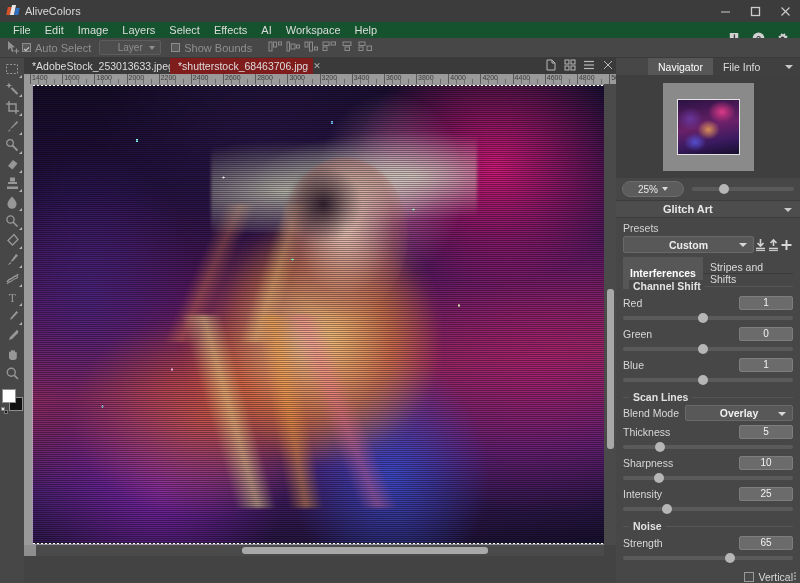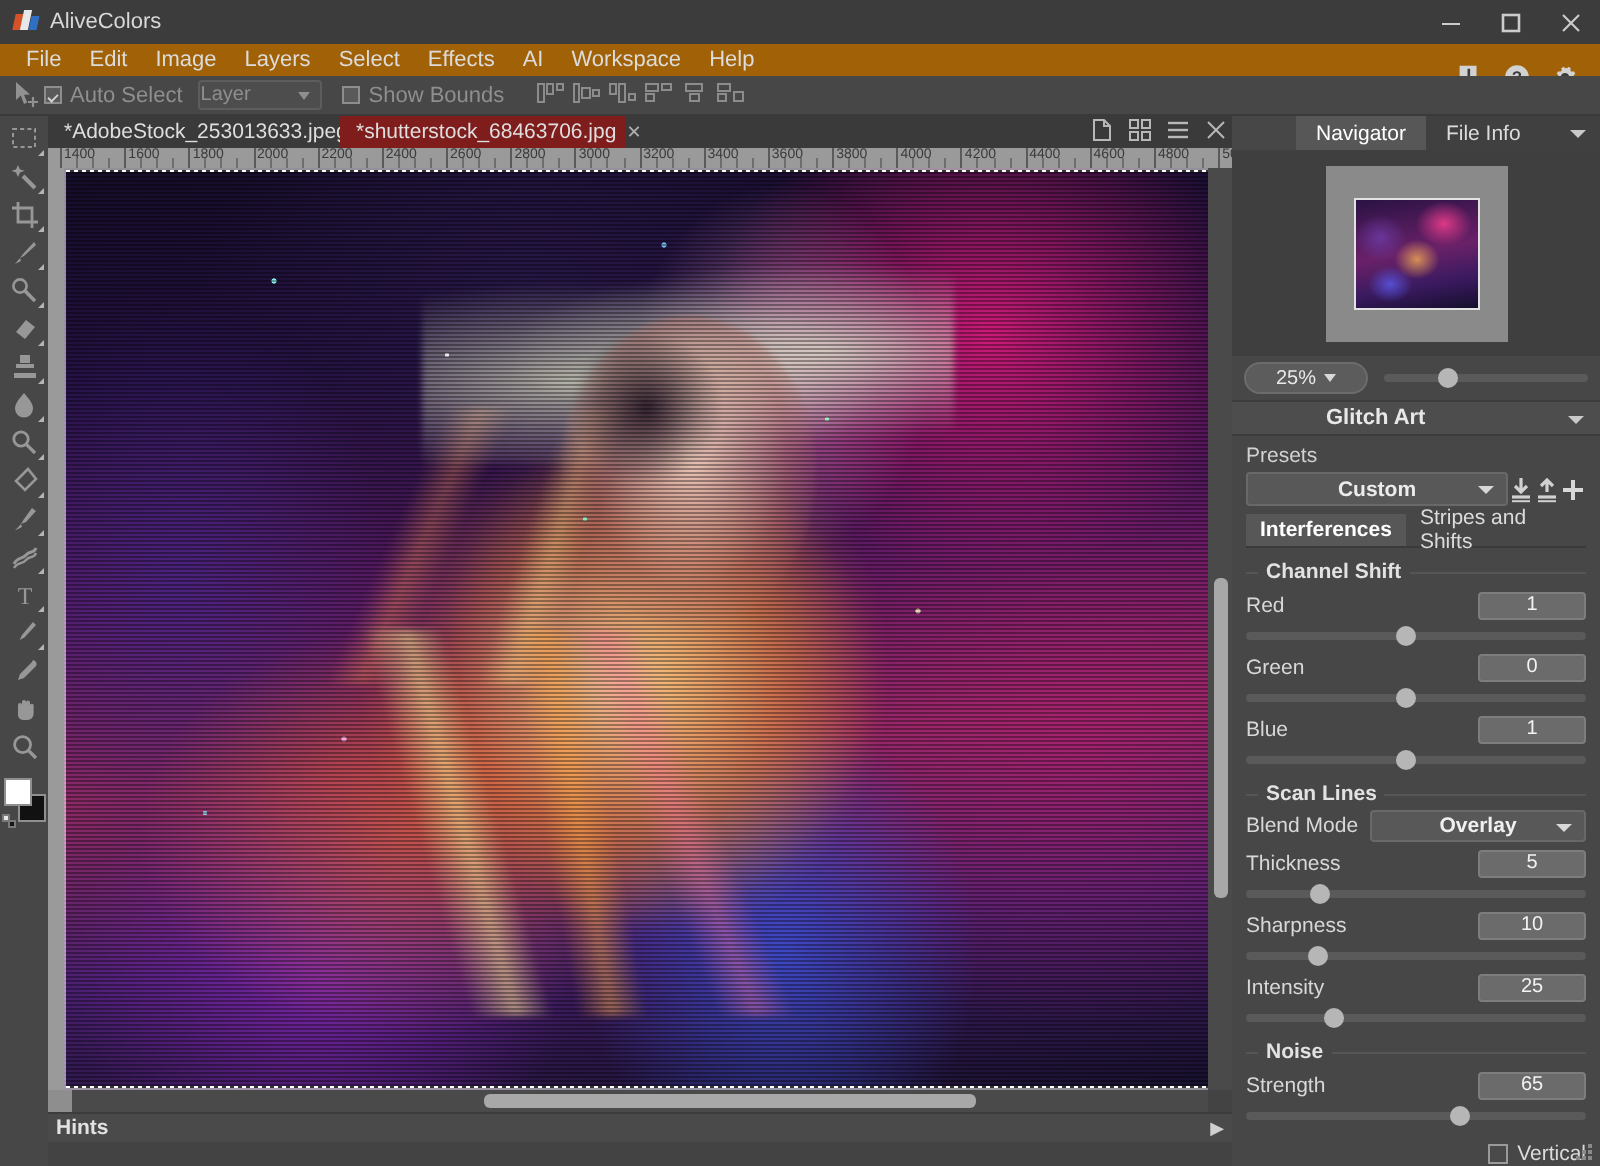--- a/index.html
+++ b/index.html
@@ -19,37 +19,37 @@
   .logo .a{ position:absolute; left:0; top:2px; width:4px; height:8px; background:#d4522a; transform:skewX(-12deg);}
   .logo .b{ position:absolute; left:4px; top:0px; width:4px; height:10px; background:#e8e8e8; transform:skewX(-12deg);}
   .logo .c{ position:absolute; left:8px; top:3px; width:4px; height:7px; background:#2f6fc4; transform:skewX(-12deg);}
   .title-text{ font-size:11px; color:#d8d8d8; }
   .win-ctrls{ position:absolute; right:0; top:0; height:22px; display:flex; }
   .win-btn{ width:30px; height:22px; display:flex; align-items:center; justify-content:center;
     color:#cfcfcf; font-size:12px; }
 
   
   .menubar{ position:absolute; left:0; top:22px; width:800px; height:16px;
-    background:#a16207; display:flex; align-items:center; padding-left:6px; }
+    background:#14532d; display:flex; align-items:center; padding-left:6px; }
   .menu-item{ padding:1px 7px; font-size:11px; color:#dcdcdc; line-height:14px; }
   .menu-right{ position:absolute; right:4px; top:22px; height:32px; display:flex; align-items:center; gap:9px; padding-right:6px;}
   .hdr-ico{ width:15px; height:15px; display:block; }
 
   
   .optbar{ position:absolute; left:0; top:38px; width:800px; height:20px;
     background:#474747; display:flex; align-items:center; padding-left:4px; gap:0px;
     border-bottom:1px solid #3a3a3a; }
   .opt-ico{ width:18px; height:18px; display:flex; align-items:center; justify-content:center; opacity:.55; }
   .chk{ width:9px; height:9px; border:1px solid #8d8d8d; background:#5a5a5a; display:inline-block;
         position:relative; flex:0 0 auto; }
   .chk.on::after{ content:""; position:absolute; left:1px; top:3px; width:4px; height:2px;
         border-left:1.5px solid #d0d0d0; border-bottom:1.5px solid #d0d0d0; transform:rotate(-45deg); }
   .opt-label{ font-size:11px; color:#8f8f8f; margin-left:4px; margin-right:8px; }
   .opt-combo{ width:62px; height:15px; background:#4d4d4d; border:1px solid #5d5d5d; border-radius:2px;
-     display:flex; align-items:center; justify-content:flex-start; position:relative; color:#8f8f8f; font-size:10px;}
+     display:flex; align-items:center; justify-content:center; position:relative; color:#8f8f8f; font-size:10px;}
   .opt-combo .car{ position:absolute; right:5px; top:5px; border-left:3.5px solid transparent;
      border-right:3.5px solid transparent; border-top:4px solid #8f8f8f; }
   .align-grp{ display:flex; gap:3px; margin-left:8px; }
   .align-ico{ width:15px; height:14px; opacity:.5; }
 
   
   .tabbar{ position:absolute; left:24px; top:58px; width:592px; height:16px; background:#3a3a3a; }
   .tab{ position:absolute; top:0; height:16px; display:flex; align-items:center;
         padding:0 6px 0 8px; font-size:10.5px; color:#dedede; }
   .tab.active{ background:#7f1d1d; }
@@ -185,21 +185,21 @@
   .pad{ padding:0 7px; }
   .sub-label{ font-size:10.5px; color:#d2d2d2; margin:4px 0 2px; }
   .preset-row{ display:flex; align-items:center; gap:0; margin-bottom:4px;justify-content:flex-end; }
   .preset-combo{ flex:1; height:17px; background:#585858; border:1px solid #696969; border-radius:2px;
      display:flex; align-items:center; justify-content:center; position:relative; font-size:10.5px; color:#ececec; font-weight:bold;}
   .preset-combo .car{ position:absolute; right:6px; top:6px; border-left:4px solid transparent;
      border-right:4px solid transparent; border-top:4px solid #d8d8d8; }
   .p-ico{ width:13px; height:14px; opacity:.9; }
 
   .tabrow{ display:flex; height:17px; margin-top:3px; border-bottom:1px solid #3a3a3a; }
-  .ftab{ padding:0 7px; display:flex; align-items:center; font-size:10.5px; color:#dcdcdc; }
+  .ftab{ padding:16px 7px; display:flex; align-items:center; font-size:10.5px; color:#dcdcdc; }
   .ftab.active{ background:#575757; color:#fff; font-weight:bold; }
 
   .group{ margin-top:6px; position:relative; }
   .group-title{ font-size:10.5px; color:#e2e2e2; font-weight:bold; background:#474747;
      display:inline-block; padding:0 4px; position:relative; z-index:2; margin-left:6px; }
   .group-line{ position:absolute; left:0; right:0; top:6px; height:1px; background:#565656; z-index:1; }
 
   .ctrl{ margin-top:3px; }
   .ctrl-top{ display:flex; align-items:center; justify-content:space-between; height:15px; }
   .ctrl-name{ font-size:10.5px; color:#d8d8d8; }
@@ -595,24 +595,20 @@
   </div>
 
   <div class="vsb">
     <div class="thumb" style="top:205px; height:160px;"></div>
   </div>
   <div class="hsb">
     <div class="thumb" style="left:218px; width:246px;"></div>
   </div>
   <div class="corner-box"></div>
 
-  <div class="hints">
-    <span class="lbl">Hints</span>
-    <span class="arr">▶</span>
-  </div>
 
   <div class="rpanel">
 
     <div class="ptabs">
       <div class="ptab active">
         <span>Navigator</span>
       </div>
       <div class="ptab">
         <span>File Info</span>
       </div>

